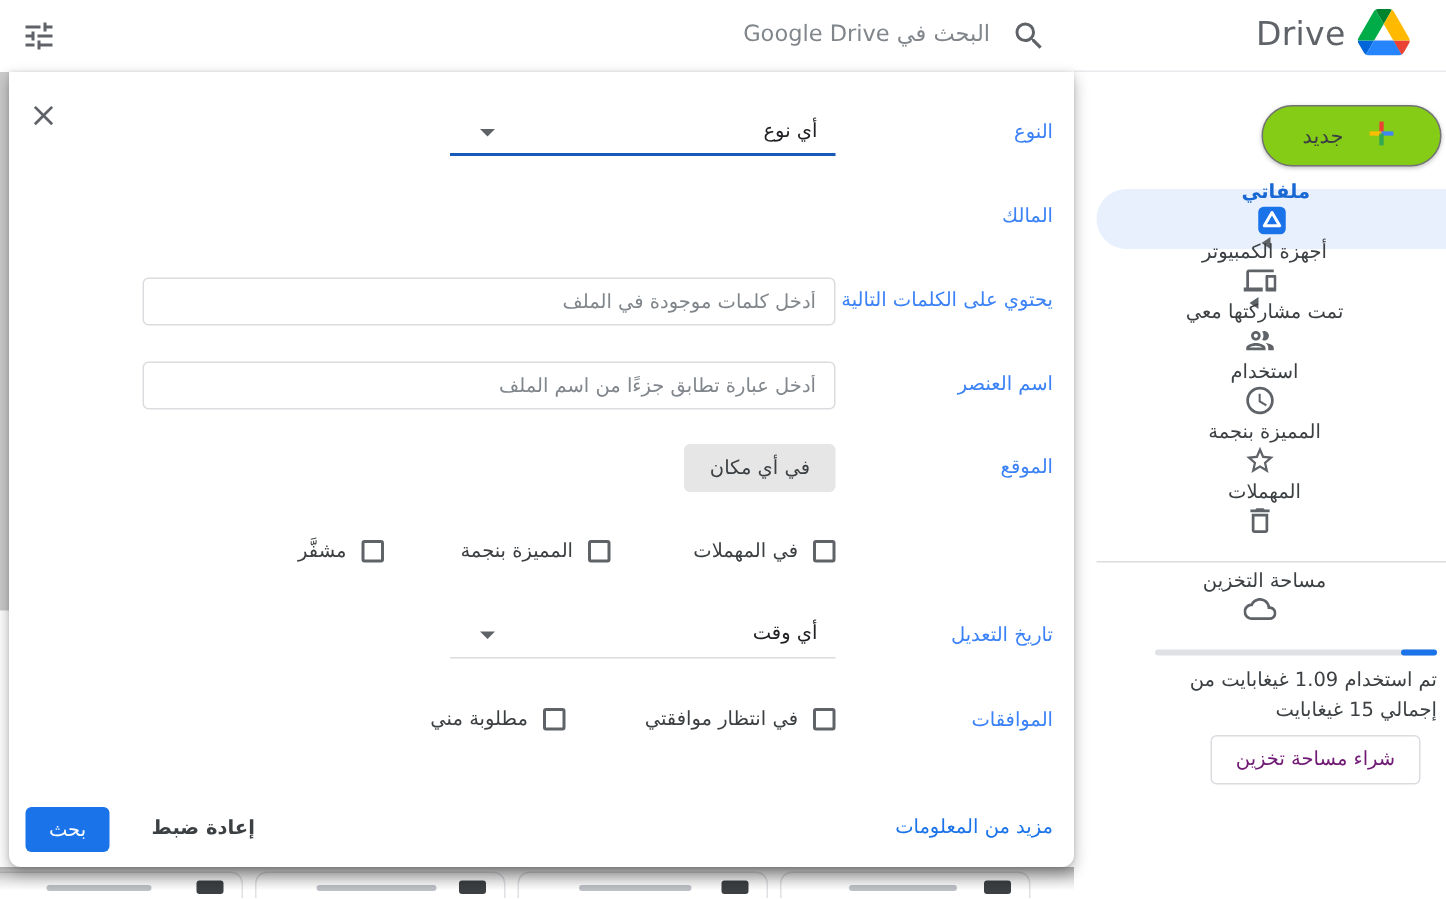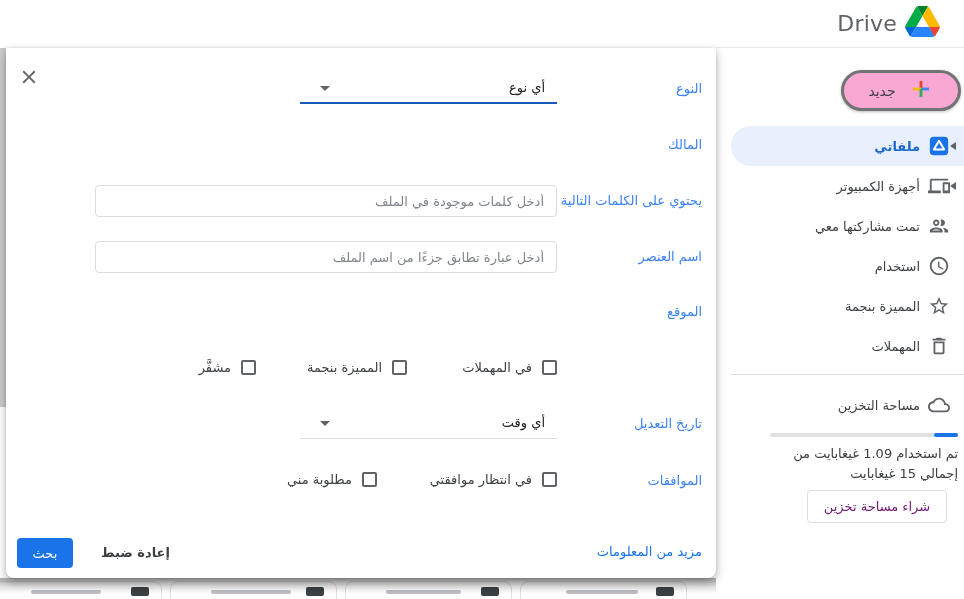--- a/index.html
+++ b/index.html
@@ -47,25 +47,25 @@
   .cb-label { font-size:13px; color:#3c4043; white-space:nowrap; }
 
   .panel-footer-search { position:absolute; left:11px; top:490px; width:56px; height:30px; background:#1a73e8;
     color:#fff; border:none; border-radius:4px; font-size:13px; font-family:inherit; cursor:pointer; }
   .panel-footer-reset { position:absolute; left:95px; top:497px; background:none; border:none; font-size:13px;
     color:#3c4043; font-family:inherit; cursor:pointer;font-weight:bold; }
   .panel-footer-link { position:absolute; right:14px; top:496px; font-size:13px; color:#1a73e8; text-decoration:none; direction:rtl; }
 
   
   .sidebar { position:absolute; left:716px; top:48px; width:248px; height:551px; background:#fff; }
-  .new-btn { position:absolute; top:22px; right:3px; width:120px; height:41px; background:#f9a8d4; border:3px solid #737373;
+  .new-btn { position:absolute; top:22px; right:3px; width:120px; height:41px; background:#84cc16; border:1px solid #737373;
     border-radius:21px; box-shadow:0 1px 3px rgba(60,64,67,.35); display:flex; align-items:center; justify-content:center;
     gap:12px; font-size:14px; color:#3c4043; font-family:inherit; cursor:pointer; }
   .nav { position:absolute; top:78px; left:0; right:0; }
-  .nav-item { height:40px; display:flex; align-items:center; justify-content:flex-end; padding-right:8px; cursor:pointer; }
+  .nav-item { height:40px; display:flex; align-items:center; justify-content:flex-end; padding-right:8px; cursor:pointer;flex-direction:column; }
   .nav-item .nav-label { font-size:13px; color:#3c4043; direction:rtl; margin-left:14px; }
   .nav-item .nav-icon { width:22px; height:22px; margin-left:8px; flex:none; }
   .nav-item .tri { width:0; height:0; border-top:4px solid transparent; border-bottom:4px solid transparent;
     border-right:6px solid #5f6368; flex:none; }
   .nav-item .tri.hidden { visibility:hidden; }
   .nav-item.active { background:#e8f0fe; border-radius:20px 0 0 20px; margin-left:15px; padding-left:0; }
   .nav-item.active .nav-label { color:#1967d2; font-weight:bold; }
   .divider { position:absolute; top:326px; left:15px; right:0; border-top:1px solid #dadce0; }
   .storage-title-row { position:absolute; top:337px; left:0; right:0; }
   .progress { position:absolute; top:385px; left:54px; right:6px; height:4px; background:#dfe1e5; border-radius:2px; direction:rtl; }
@@ -81,20 +81,33 @@
   .bg-pill { position:absolute; top:5px; right:12px; width:18px; height:9px; background:#3c4043; border-radius:2px; }
   .bg-dash { position:absolute; top:8px; height:4px; background:#bdc1c6; border-radius:2px; }
   .bg-scrim { position:absolute; inset:0; pointer-events:none;
     background:linear-gradient(to bottom, rgba(0,0,0,.32) 0, rgba(0,0,0,.10) 45%, rgba(255,255,255,0) 75%); }
 </style>
 </head>
 <body>
 
 <div class="screen">
 
+  <div class="topbar-search">
+    <button class="tune-btn" title="">
+      <svg viewBox="0 0 24 24" width="24" height="24" fill="#5f6368">
+          <path d="M3 17v2h6v-2H3zM3 5v2h10V5H3zm10 16v-2h8v-2h-8v-2h-2v6h2zM7 9v2H3v2h4v2h2V9H7zm14 4v-2H11v2h10zm-6-4h2V7h4V5h-4V3h-2v6z"></path>
+        </svg>
+    </button>
+    <span class="search-ph">البحث في Google Drive</span>
+    <span class="search-glass">
+      <svg viewBox="0 0 24 24" width="24" height="24" fill="#5f6368">
+          <path d="M15.5 14h-.79l-.28-.27A6.47 6.47 0 0 0 16 9.5 6.5 6.5 0 1 0 9.5 16c1.61 0 3.09-.59 4.23-1.57l.27.28v.79l5 4.99L20.49 19l-4.99-5zm-6 0C7.01 14 5 11.99 5 9.5S7.01 5 9.5 5 14 7.01 14 9.5 11.99 14 9.5 14z"></path>
+        </svg>
+    </span>
+  </div>
 
   <div class="topbar-brand">
     <span class="brand-text">Drive</span>
     <span>
       <svg width="35" height="31" viewBox="0 0 87.3 78">
         <path fill="#0066da" d="m6.6 66.85 3.85 6.65c.8 1.4 1.95 2.5 3.3 3.3l13.75-23.8h-27.5c0 1.55.4 3.1 1.2 4.5z"></path>
         <path fill="#00ac47" d="m43.65 25-13.75-23.8c-1.35.8-2.5 1.9-3.3 3.3l-25.4 44a9.06 9.06 0 0 0-1.2 4.5h27.5z"></path>
         <path fill="#ea4335" d="m73.55 76.8c1.35-.8 2.5-1.9 3.3-3.3l1.6-2.75 7.65-13.25c.8-1.4 1.2-2.95 1.2-4.5h-27.5l5.85 11.5z"></path>
         <path fill="#00832d" d="m43.65 25 13.75-23.8c-1.35-.8-2.9-1.2-4.5-1.2h-18.5c-1.6 0-3.15.45-4.5 1.2z"></path>
         <path fill="#2684fc" d="m59.8 53h-32.3l-13.75 23.8c1.35.8 2.9 1.2 4.5 1.2h50.8c1.6 0 3.15-.45 4.5-1.2z"></path>
@@ -120,20 +133,23 @@
 
     <span class="plabel" style="top:89px">المالك</span>
 
     <span class="plabel" style="top:145px">يحتوي على الكلمات التالية</span>
     <input class="pinput" style="top: 137px;" placeholder="أدخل كلمات موجودة في الملف">
 
     <span class="plabel" style="top:201px">اسم العنصر</span>
     <input class="pinput" style="top: 193px;" placeholder="أدخل عبارة تطابق جزءًا من اسم الملف">
 
     <span class="plabel" style="top:256px">الموقع</span>
+    <div class="chip">
+      <span>في أي مكان</span>
+    </div>
 
     <div class="cb-row" style="top:312px">
       <label class="cb-group" style="right:159px">
         <span class="cb-box"></span>
         <span class="cb-label">في المهملات</span>
       </label>
       <label class="cb-group" style="right:309px">
         <span class="cb-box"></span>
         <span class="cb-label">المميزة بنجمة</span>
       </label>

